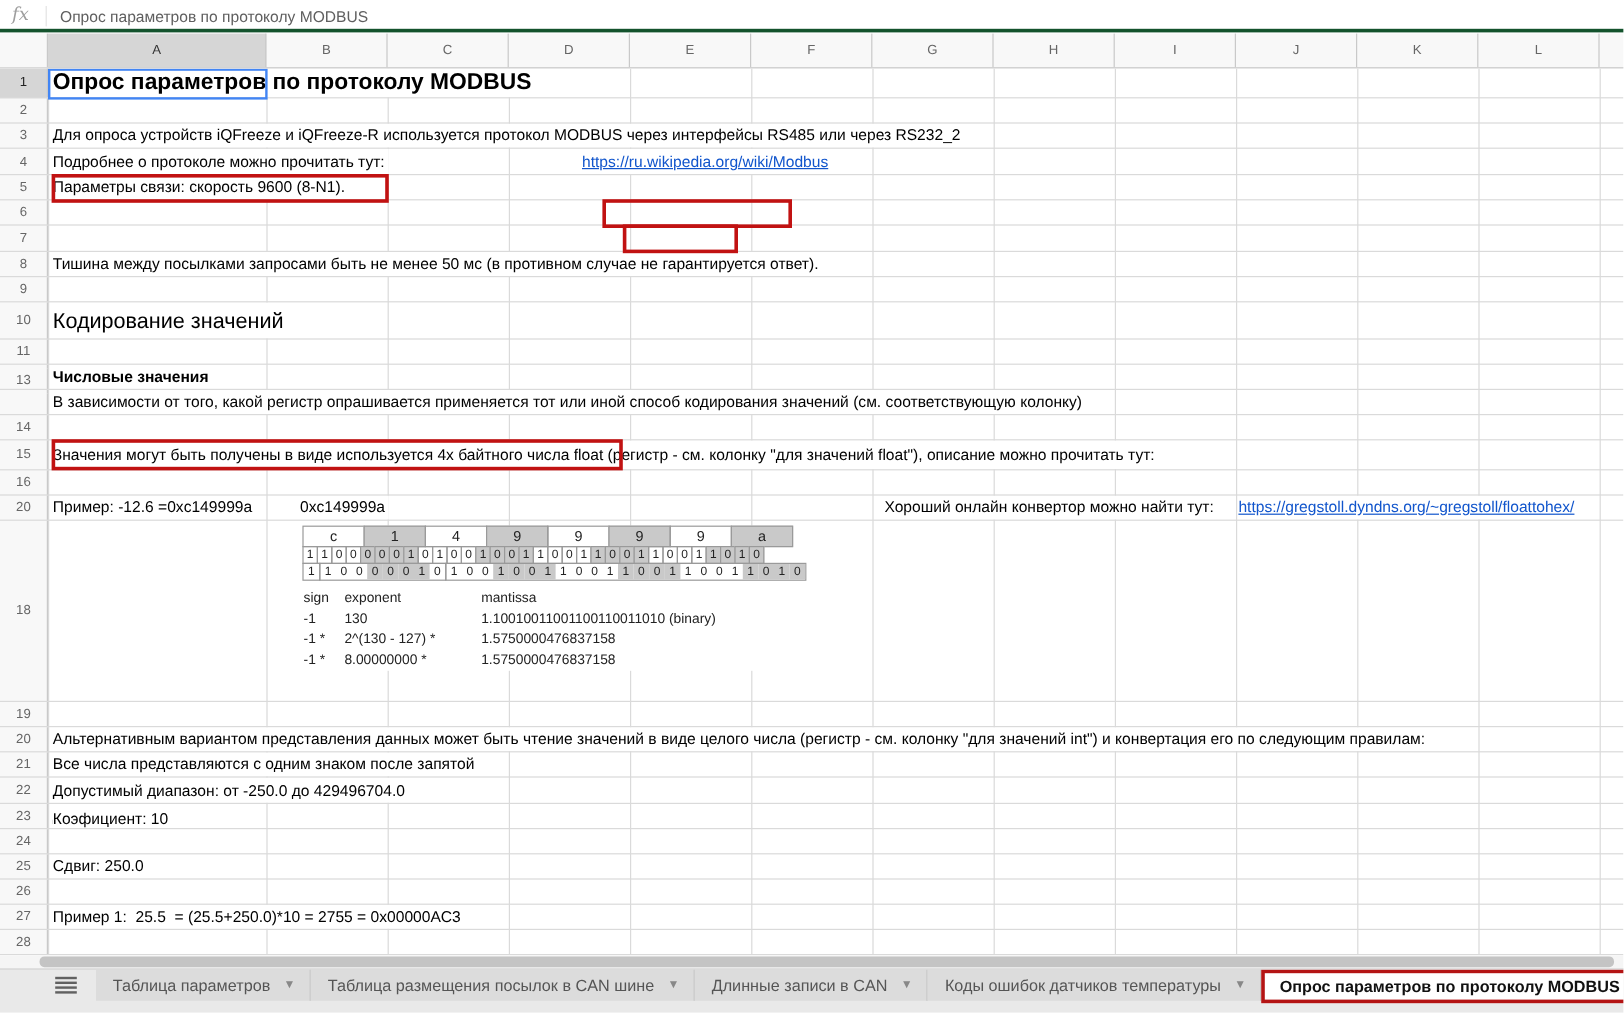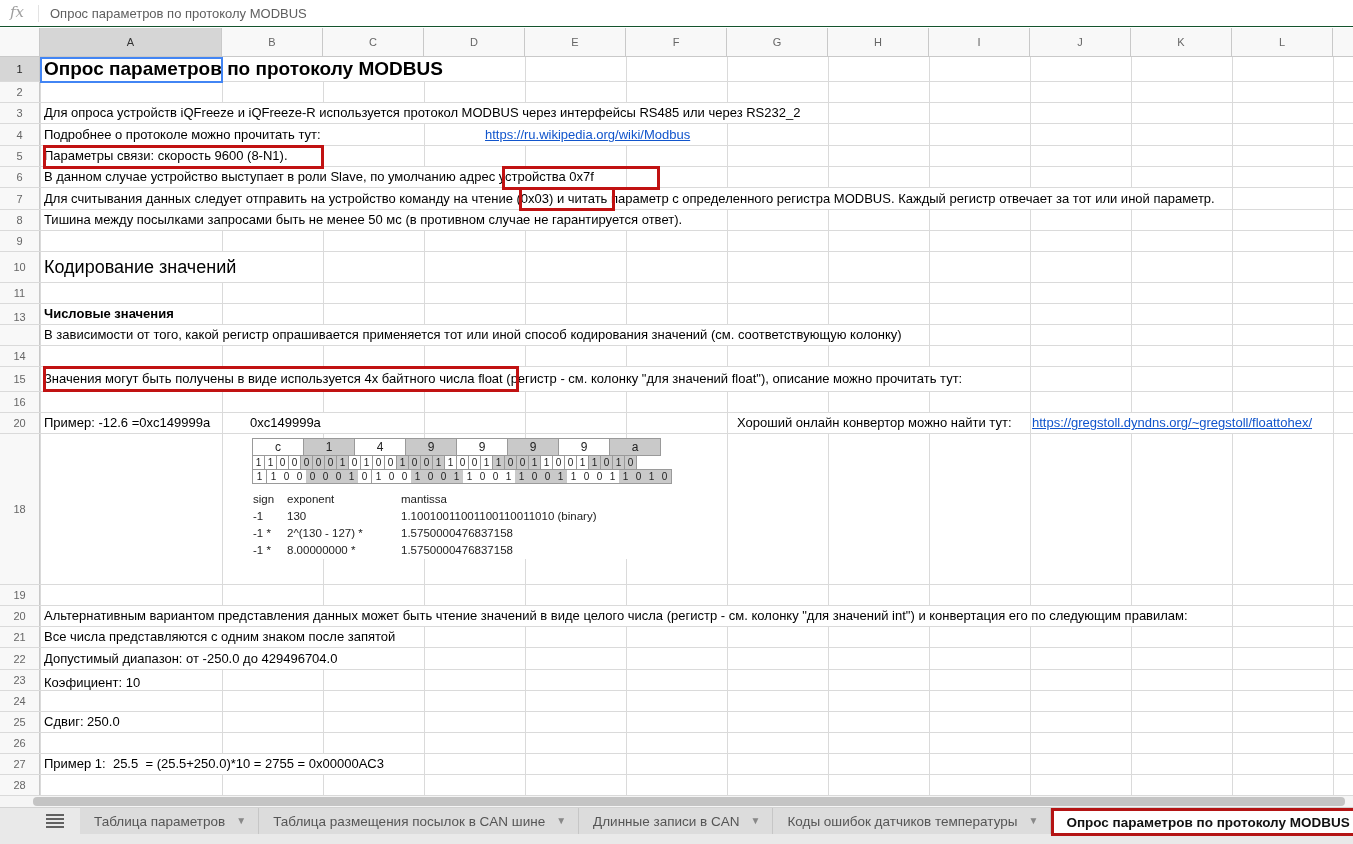--- a/index.html
+++ b/index.html
@@ -2,21 +2,21 @@
 <html><head>
 <meta charset="utf-8">
 <style>
   * { margin:0; padding:0; box-sizing:border-box; }
   html,body { width:1353px; height:844px; overflow:hidden; background:#fff;
               font-family:"Liberation Sans", sans-serif; }
   .app { position:relative; width:1353px; height:844px; background:#fff; }
 
   
   .fxbar { position:absolute; top:0; left:0; width:1353px; height:27px; background:#fff;
-           border-bottom:1px solid #14532d; z-index:10; }
+           border-bottom:3px solid #14532d; z-index:10; }
   .fx { position:absolute; left:10px; top:3px; font-family:"DejaVu Serif", serif;
         font-style:italic; font-size:15px; color:#9e9e9e; }
   .fxsep { position:absolute; left:38px; top:5px; height:17px; width:1px; background:#e3e3e3; }
   .fxval { position:absolute; left:50px; top:6px; font-size:13px; color:#5f5f5f; white-space:nowrap; }
   .blueline { position:absolute; left:376px; top:0; width:141px; height:2px; background:#4d90fe; }
 
   
   .colhdrs { position:absolute; top:28px; left:0; width:1353px; height:29px; background:#f8f8f8;
              border-bottom:1px solid #c9c9c9; display:flex; z-index:9; }
   .corner { flex:none; width:40px; height:28px; background:#f8f8f8; border-right:1px solid #c9c9c9; }
@@ -127,24 +127,22 @@
       <div class="celltext" style="left: 44px; top: 46px; height: 20px; line-height: 20px;">Для опроса устройств iQFreeze и iQFreeze-R используется протокол MODBUS через интерфейсы RS485 или через RS232_2</div>
       <div class="hline" style="top: 66px;"></div>
       <div class="rownum" style="top: 67px; height: 22px; line-height: 22px;">4</div>
       <div class="celltext" style="left: 44px; top: 67px; height: 21px; line-height: 21px;">Подробнее о протоколе можно прочитать тут:</div>
       <div class="celltext link" style="left: 485px; top: 67px; height: 21px; line-height: 21px;">https://ru.wikipedia.org/wiki/Modbus</div>
       <div class="hline" style="top: 88px;"></div>
       <div class="rownum" style="top: 89px; height: 21px; line-height: 21px;">5</div>
       <div class="celltext" style="left: 44px; top: 89px; height: 20px; line-height: 20px;">Параметры связи: скорость 9600 (8-N1).</div>
       <div class="hline" style="top: 109px;"></div>
       <div class="rownum" style="top: 110px; height: 21px; line-height: 21px;">6</div>
-      <div class="celltext" style="left: 44px; top: 110px; height: 20px; line-height: 20px;">В данном случае устройство выступает в роли Slave, по умолчанию адрес устройства 0x7f</div>
       <div class="hline" style="top: 130px;"></div>
       <div class="rownum" style="top: 131px; height: 22px; line-height: 22px;">7</div>
-      <div class="celltext" style="left: 44px; top: 131px; height: 21px; line-height: 21px;">Для считывания данных следует отправить на устройство команду на чтение (0x03) и читать параметр с определенного регистра MODBUS. Каждый регистр отвечает за тот или иной параметр.</div>
       <div class="hline" style="top: 152px;"></div>
       <div class="rownum" style="top: 153px; height: 21px; line-height: 21px;">8</div>
       <div class="celltext" style="left: 44px; top: 153px; height: 20px; line-height: 20px;">Тишина между посылками запросами быть не менее 50 мс (в противном случае не гарантируется ответ).</div>
       <div class="hline" style="top: 173px;"></div>
       <div class="rownum" style="top: 174px; height: 21px; line-height: 21px;">9</div>
       <div class="hline" style="top: 194px;"></div>
       <div class="rownum" style="top: 195px; height: 31px; line-height: 31px;">10</div>
       <div class="celltext h2" style="left: 44px; top: 195px; height: 30px; line-height: 30px;">Кодирование значений</div>
       <div class="hline" style="top: 225px;"></div>
       <div class="rownum" style="top: 226px; height: 21px; line-height: 21px;">11</div>

